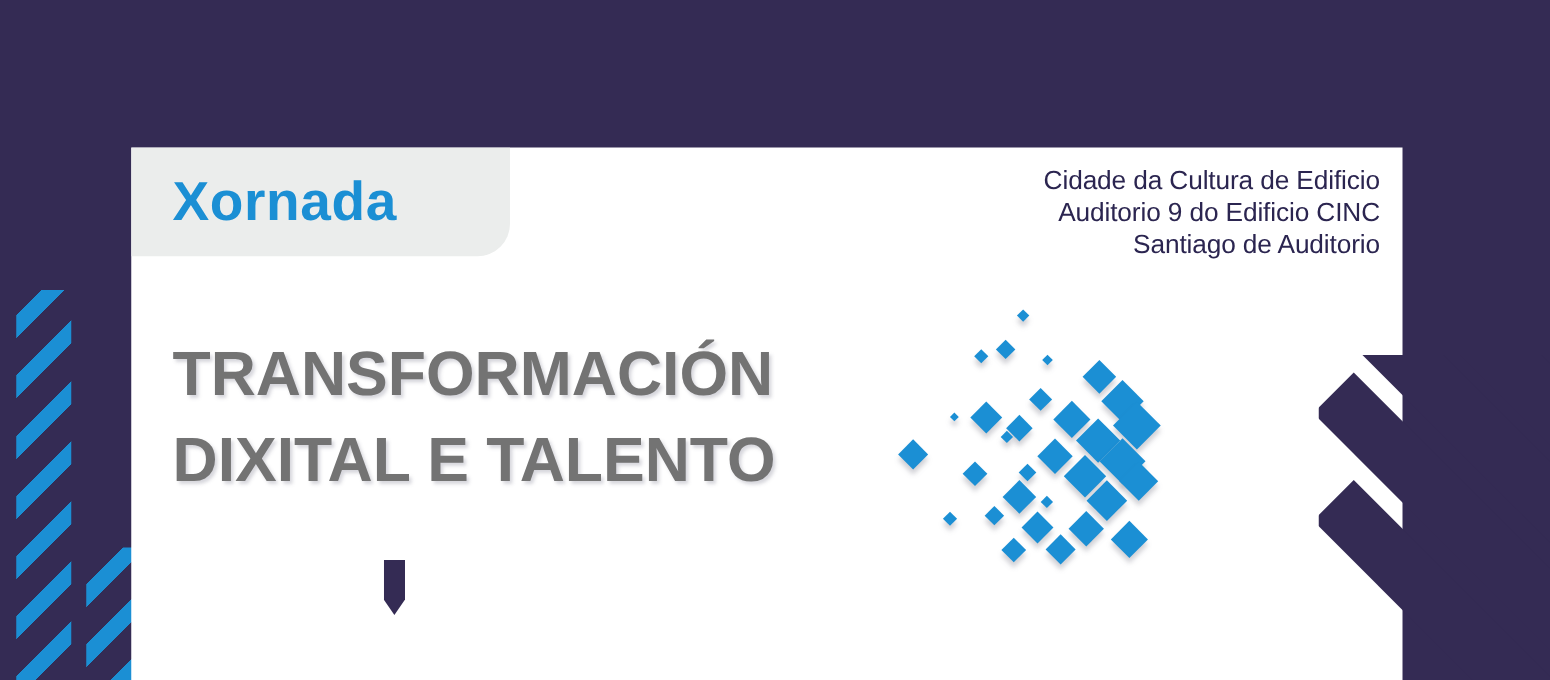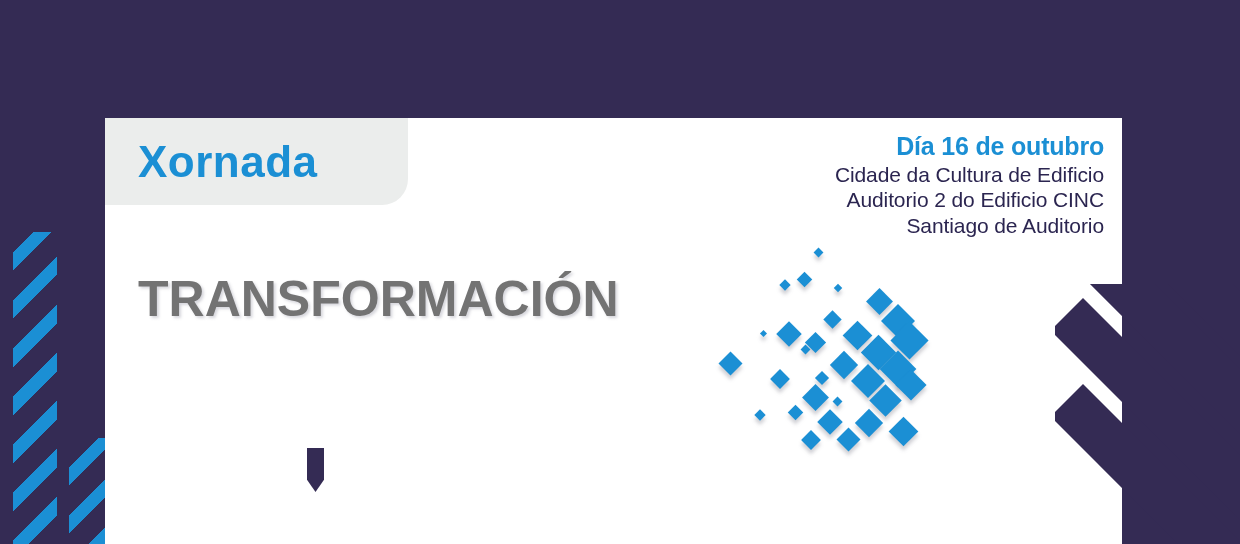--- a/index.html
+++ b/index.html
@@ -207,28 +207,28 @@
   <div class="stripes-left"></div>
   <div class="stripes-left-2"></div>
 
   <div class="card">
 
     <div class="badge">
       <span class="badge-label">Xornada</span>
     </div>
 
     <div class="details">
-      <div class="date">Día 16 de outubro</div>
       <div class="line">Cidade da Cultura de Edificio</div>
-      <div class="line">Auditorio 2 do Edificio CINC</div>
+      <div class="line">Auditorio 9 do Edificio CINC</div>
       <div class="line">Santiago de Auditorio</div>
     </div>
 
     <div class="headline">
       <span class="hl">TRANSFORMACIÓN</span>
+      <span class="hl">DIXITAL E TALENTO</span>
     </div>
 
     <div class="pixel-arrow" id="pixel-arrow">
         <i style="left: 97px; top: 6px; width: 7px; height: 7px; background: rgb(27, 143, 212);"></i>
         <i style="left: 81px; top: 31px; width: 11px; height: 11px; background: rgb(27, 143, 212);"></i>
         <i style="left: 117px; top: 42px; width: 6px; height: 6px; background: rgb(27, 143, 212);"></i>
         <i style="left: 152px; top: 49px; width: 19px; height: 19px; background: rgb(27, 143, 212);"></i>
         <i style="left: 168px; top: 66px; width: 24px; height: 24px; background: rgb(27, 143, 212);"></i>
         <i style="left: 63px; top: 38px; width: 8px; height: 8px; background: rgb(27, 143, 212);"></i>
         <i style="left: 108px; top: 70px; width: 13px; height: 13px; background: rgb(27, 143, 212);"></i>

